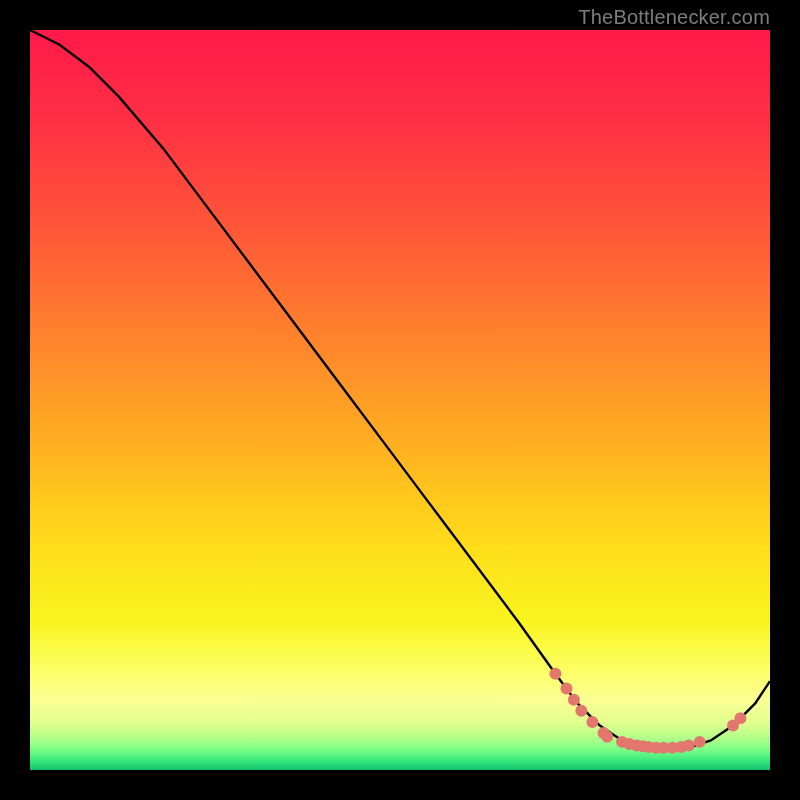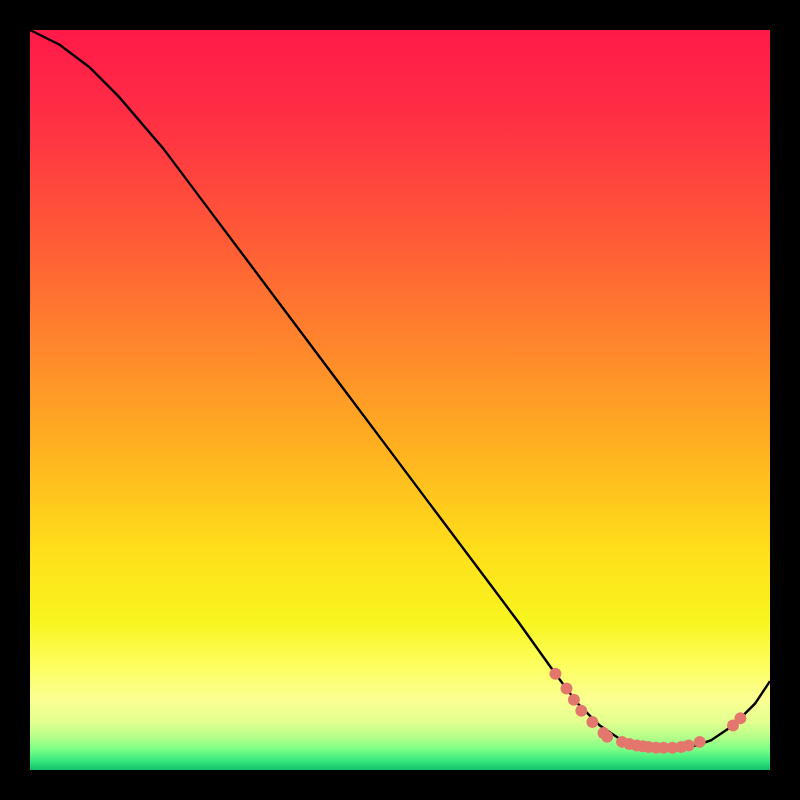--- a/index.html
+++ b/index.html
@@ -47,20 +47,21 @@
     font-size: 20px;
     font-weight: 500;
     letter-spacing: 0.2px;
   }
 </style>
 </head>
 <body>
 
 <div class="frame">
 
+  <div class="watermark">TheBottlenecker.com</div>
 
   <div class="plot-area">
     <svg class="gradient-bg" viewBox="0 0 740 740" preserveAspectRatio="none">
       <defs>
         <linearGradient id="bg-grad" x1="0" y1="0" x2="0" y2="1">
             <stop offset="0.00%" stop-color="#ff1a49"></stop>
             <stop offset="12.00%" stop-color="#ff2f44"></stop>
             <stop offset="28.00%" stop-color="#ff5a37"></stop>
             <stop offset="44.00%" stop-color="#ff8a2b"></stop>
             <stop offset="58.00%" stop-color="#ffb61f"></stop>

